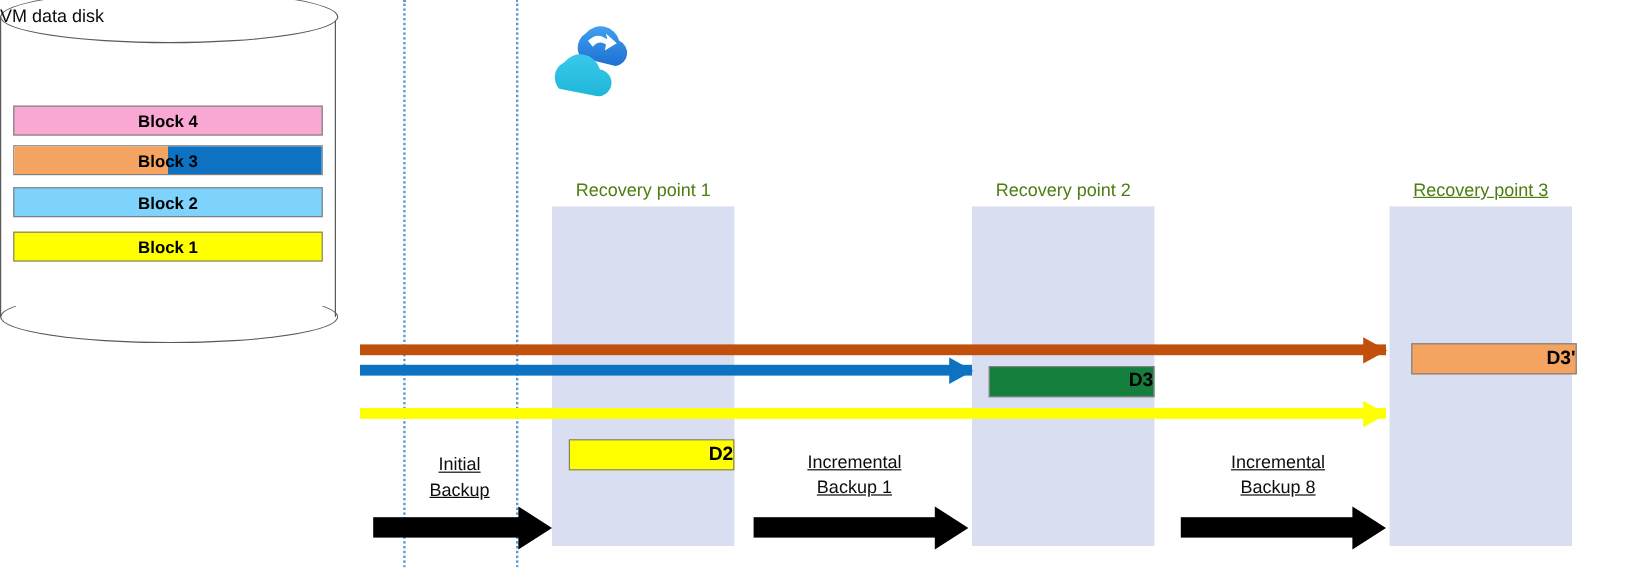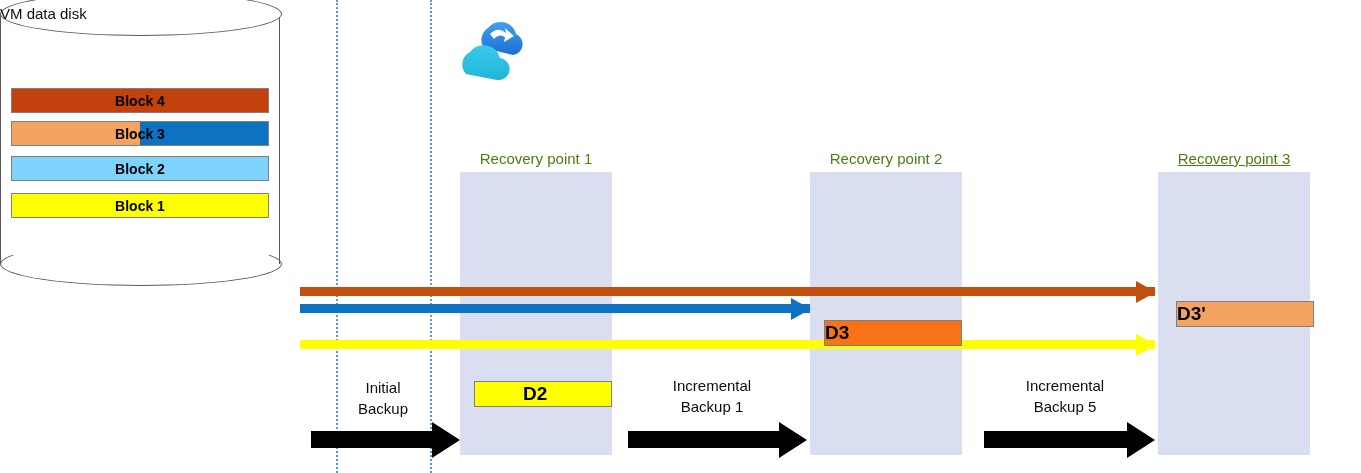--- a/index.html
+++ b/index.html
@@ -135,25 +135,24 @@
 
   
   .dbox {
     position: absolute;
     box-sizing: border-box;
     border: 1.2px solid #7f7f7f;
     height: 26px;
     width: 138px;
     display: flex;
     align-items: center;
-    justify-content: flex-start;
-    font-size: 19px;
+    justify-content: flex-end;
+    font-size: 16px;
     font-weight: bold;
     color: #000000;
-    margin-top: 15px;
   }
 
   
   .flowline {
     position: absolute;
     height: 9px;
   }
   .flowhead {
     position: absolute;
     width: 0; height: 0;
@@ -174,20 +173,21 @@
     border-bottom: 18px solid transparent;
     border-left: 28px solid #000000;
   }
   .backup-label {
     position: absolute;
     width: 180px;
     text-align: center;
     font-size: 15px;
     line-height: 21px;
     color: #0d0d0d;
+    text-decoration: underline;
   }
 </style>
 </head>
 <body>
 
 <div id="canvas">
 
   <div class="vguide" style="left:336px;"></div>
   <div class="vguide" style="left:430px;"></div>
 
@@ -235,21 +235,21 @@
 
     <path d="M14 66 a14 14 0 0 1 4 -22 a17 17 0 0 1 30 6 a11 11 0 0 1 -3 22 z" fill="url(#gFront)"></path>
   </svg>
 
   <div id="cylinder-wrap">
     <div id="cyl-body"></div>
     <div class="cyl-ellipse" id="cyl-bottom"></div>
     <div class="cyl-ellipse" id="cyl-top"></div>
     <div id="cyl-label">VM data disk</div>
 
-    <div class="block" style="top:88px; background:#c2410c;">
+    <div class="block" style="top:88px; background:#f9a8d4;">
       <span class="blk-text">Block 4</span>
     </div>
 
     <div class="block" style="top:121px; background:#ffffff;">
       <span class="half-left" style="background:#f4a460;"></span>
       <span class="half-right" style="background:#0e72c3;"></span>
       <span class="blk-text">Block 3</span>
     </div>
 
     <div class="block" style="top:156px; background:#7dd3fc;">
@@ -275,21 +275,21 @@
   <div class="flowline" style="left:300px; top:304px; width:510px; background:#0e72c3;"></div>
   <div class="flowhead" style="left:791px; top:298px; border-left:20px solid #0e72c3;"></div>
 
   <div class="flowline" style="left:300px; top:340px; width:855px; background:#ffff00;"></div>
   <div class="flowhead" style="left:1136px; top:334px; border-left:20px solid #ffff00;"></div>
 
   <div class="dbox" style="left:474px; top:366px; background:#ffff00;padding-left:48px;">
     <span>D2</span>
   </div>
 
-  <div class="dbox" style="left:824px; top:305px; background:#f97316;">
+  <div class="dbox" style="left:824px; top:305px; background:#15803d;">
     <span>D3</span>
   </div>
 
   <div class="dbox" style="left:1176px; top:286px; background:#f4a460;">
     <span>D3'</span>
   </div>
 
   <div class="barrow-shaft" style="left:311px; top:431px; width:122px;"></div>
   <div class="barrow-head" style="left:432px; top:422px;"></div>
   <div class="backup-label" style="left:293px; top:377px;">
@@ -301,16 +301,16 @@
   <div class="barrow-head" style="left:779px; top:422px;"></div>
   <div class="backup-label" style="left:622px; top:375px;">
     <div>Incremental</div>
     <div>Backup 1</div>
   </div>
 
   <div class="barrow-shaft" style="left:984px; top:431px; width:144px;"></div>
   <div class="barrow-head" style="left:1127px; top:422px;"></div>
   <div class="backup-label" style="left:975px; top:375px;">
     <div>Incremental</div>
-    <div>Backup 5</div>
+    <div>Backup 8</div>
   </div>
 
 </div>
 
 </body></html>

